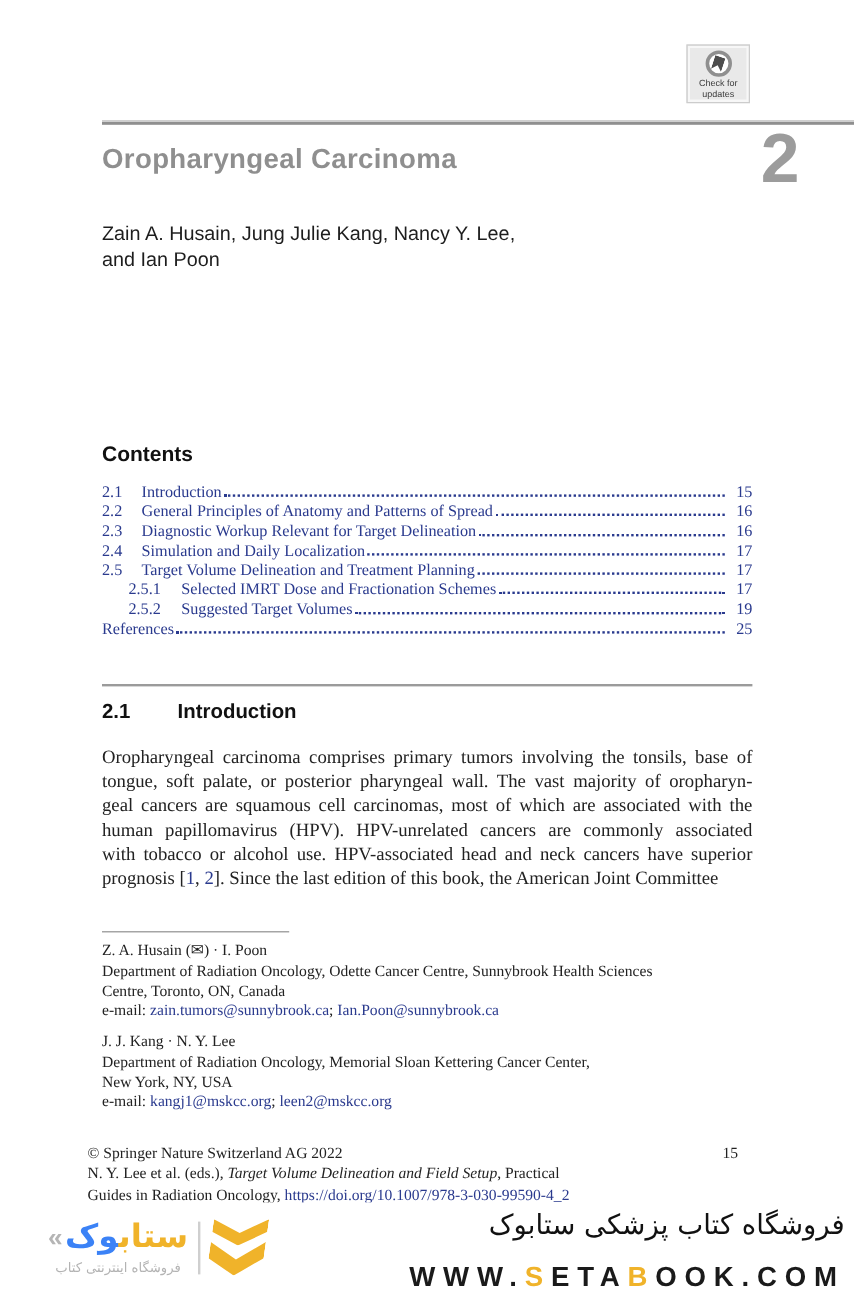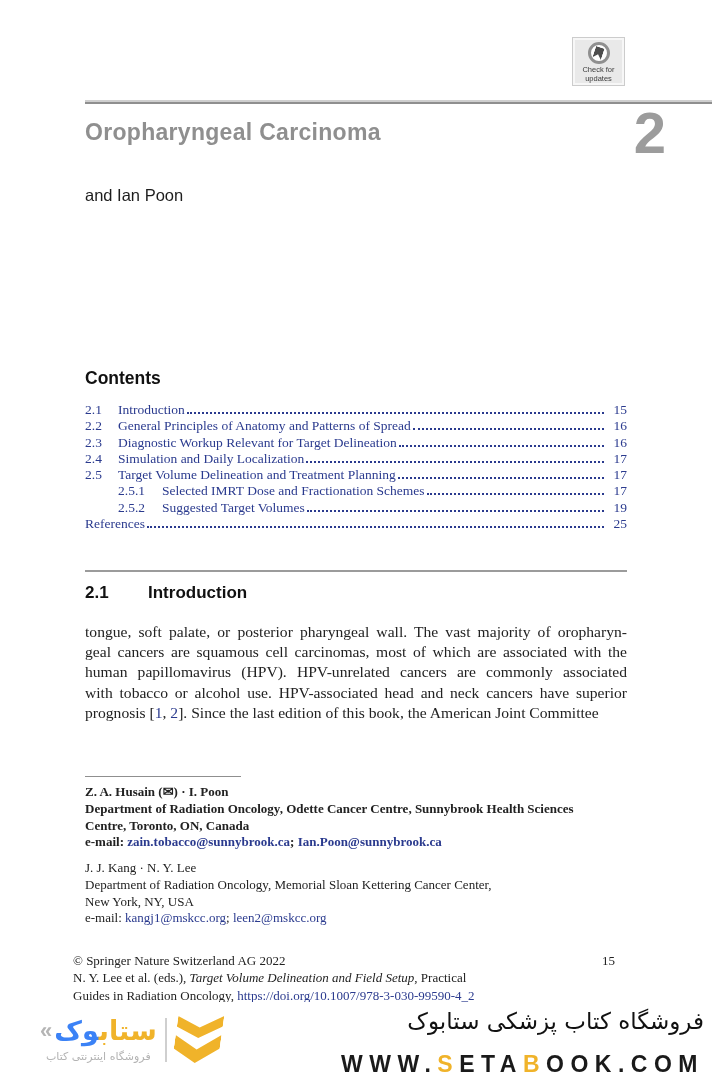--- a/index.html
+++ b/index.html
@@ -46,21 +46,21 @@
     position:absolute; left:85px; top:184px;
     font-size:16.5px; line-height:22px; color:#1d1d1d;
   }
 
   
   .contents { position:absolute; left:85px; top:368px; width:542px; }
   .contents-heading { font-size:17.5px; font-weight:bold; color:#111111; margin-bottom:13px; }
   .toc { font-family:"Liberation Serif", serif; font-size:13.5px; color:#2a3a8e; }
   .toc-row { display:flex; align-items:baseline; height:16.3px; cursor:pointer; }
   .toc-num { width:33px; flex:0 0 auto; }
-  .toc-row.indent .toc-num { margin-left:33px; width:44px; }
+  .toc-row.indent .toc-num { margin-left:22px; width:44px; }
   .toc-label { flex:0 0 auto; }
   .toc-leader { flex:1 1 auto; border-bottom:2px dotted #2a3a8e; margin:0 3px 3px 2px; }
   .toc-page { flex:0 0 auto; width:20px; text-align:right; }
 
   
   .section-divider { position:absolute; left:85px; top:570px; width:542px; height:2px; background:#9b9b9b; }
   .section-heading { position:absolute; left:85px; top:583px; display:flex; font-size:17px; font-weight:bold; color:#111111; }
   .section-heading .sec-num { width:63px; flex:0 0 auto; }
 
   .intro {
@@ -70,21 +70,21 @@
   .intro .jline { text-align:justify; text-align-last:justify; white-space:normal; }
   .intro .lastline { text-align:left;font-family:Liberation Serif, serif; }
   .cite-link { color:#2a3a8e; cursor:pointer; }
 
   
   .fn-divider { position:absolute; left:85px; top:776px; width:156px; height:1px; background:#8f8f8f; }
   .footnote {
     position:absolute; left:85px; width:542px;
     font-family:"Liberation Serif", serif; font-size:13px; line-height:16.8px; color:#222222;
   }
-  .footnote.first { top:784px;font-weight:bold; }
+  .footnote.first { top:784px; }
   .footnote.second { top:860px; }
   .email-link { color:#2a3a8e; cursor:pointer; }
 
   
   .footer {
     position:absolute; left:73px; top:952px; width:542px;
     font-family:"Liberation Serif", serif; font-size:13px; line-height:17.4px; color:#222222;
   }
   .footer-row1 { display:flex; }
   .footer-spacer { flex:1; }
@@ -124,20 +124,21 @@
     <div class="badge-text">
       <div>Check for</div>
       <div>updates</div>
     </div>
   </div>
 
   <div class="top-bar"></div>
   <div class="page-title">Oropharyngeal Carcinoma</div>
   <div class="chapter-num">2</div>
   <div class="authors">
+    <div>Zain A. Husain, Jung Julie Kang, Nancy Y. Lee,</div>
     <div>and Ian Poon</div>
   </div>
 
   <div class="contents">
     <div class="contents-heading">Contents</div>
     <div class="toc">
       <div class="toc-row">
         <span class="toc-num">2.1</span>
         <span class="toc-label">Introduction</span>
         <span class="toc-leader"></span>
@@ -188,33 +189,34 @@
     </div>
   </div>
 
   <div class="section-divider"></div>
   <div class="section-heading">
     <span class="sec-num">2.1</span>
     <span>Introduction</span>
   </div>
 
   <div class="intro">
+    <div class="jline">Oropharyngeal carcinoma comprises primary tumors involving the tonsils, base of</div>
     <div class="jline">tongue, soft palate, or posterior pharyngeal wall. The vast majority of oropharyn-</div>
     <div class="jline">geal cancers are squamous cell carcinomas, most of which are associated with the</div>
     <div class="jline">human papillomavirus (HPV). HPV-unrelated cancers are commonly associated</div>
     <div class="jline">with tobacco or alcohol use. HPV-associated head and neck cancers have superior</div>
     <div class="lastline"><span>prognosis [</span><span class="cite-link">1</span><span>, </span><span class="cite-link">2</span><span>]. Since the last edition of this book, the American Joint Committee</span></div>
   </div>
 
   <div class="fn-divider"></div>
   <div class="footnote first">
     <div>Z. A. Husain (✉) · I. Poon</div>
     <div>Department of Radiation Oncology, Odette Cancer Centre, Sunnybrook Health Sciences</div>
     <div>Centre, Toronto, ON, Canada</div>
-    <div><span>e-mail: </span><span class="email-link">zain.tobacco@sunnybrook.ca</span><span>; </span><span class="email-link">Ian.Poon@sunnybrook.ca</span></div>
+    <div><span>e-mail: </span><span class="email-link">zain.tumors@sunnybrook.ca</span><span>; </span><span class="email-link">Ian.Poon@sunnybrook.ca</span></div>
   </div>
   <div class="footnote second">
     <div>J. J. Kang · N. Y. Lee</div>
     <div>Department of Radiation Oncology, Memorial Sloan Kettering Cancer Center,</div>
     <div>New York, NY, USA</div>
     <div><span>e-mail: </span><span class="email-link">kangj1@mskcc.org</span><span>; </span><span class="email-link">leen2@mskcc.org</span></div>
   </div>
 
   <div class="footer">
     <div class="footer-row1">

